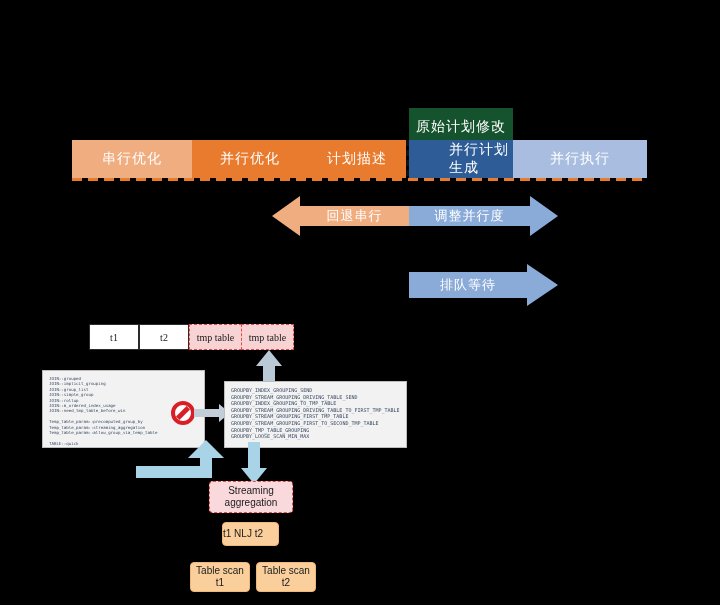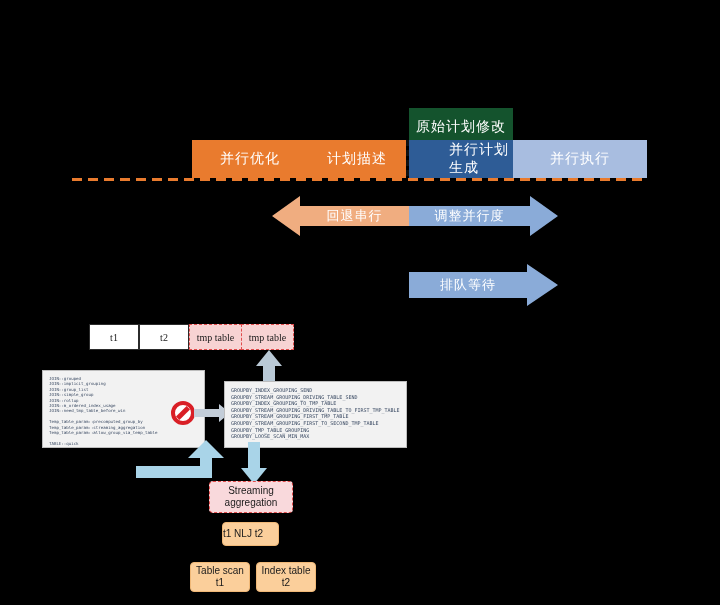--- a/index.html
+++ b/index.html
@@ -66,20 +66,23 @@
 </style>
 </head>
 <body>
 
 <div class="abs" style="left:0;top:0;width:720px;height:300px;">
 
   <div class="phase-top" style="left:409px;width:104px;background:#14532d;">
     <span>原始计划修改</span>
   </div>
 
+  <div class="phase" style="left:72px;width:120px;background:#f0ad80;">
+    <span>串行优化</span>
+  </div>
   <div class="phase" style="left:308px;width:98px;background:#e97b2e;">
     <span>计划描述</span>
   </div>
   <div class="phase" style="left:192px;width:116px;background:#e97b2e;">
     <span>并行优化</span>
   </div>
   <div class="phase" style="left:409px;width:104px;background:#2e5c96;padding-left:40px;">
     <span>并行计划生成</span>
   </div>
   <div class="phase" style="left:513px;width:134px;background:#a8bde0;">
@@ -192,15 +195,15 @@
 
   <div class="rbox rbox-orange" style="left:222px;top:522px;width:57px;height:24px;">
     <span>t1 NLJ t2</span>
   </div>
 
   <div class="rbox rbox-orange" style="left:190px;top:562px;width:60px;height:30px;">
     <span>Table scan t1</span>
   </div>
 
   <div class="rbox rbox-orange" style="left:256px;top:562px;width:60px;height:30px;">
-    <span>Index table t2</span>
+    <span>Table scan t2</span>
   </div>
 </div>
 
 </body></html>

